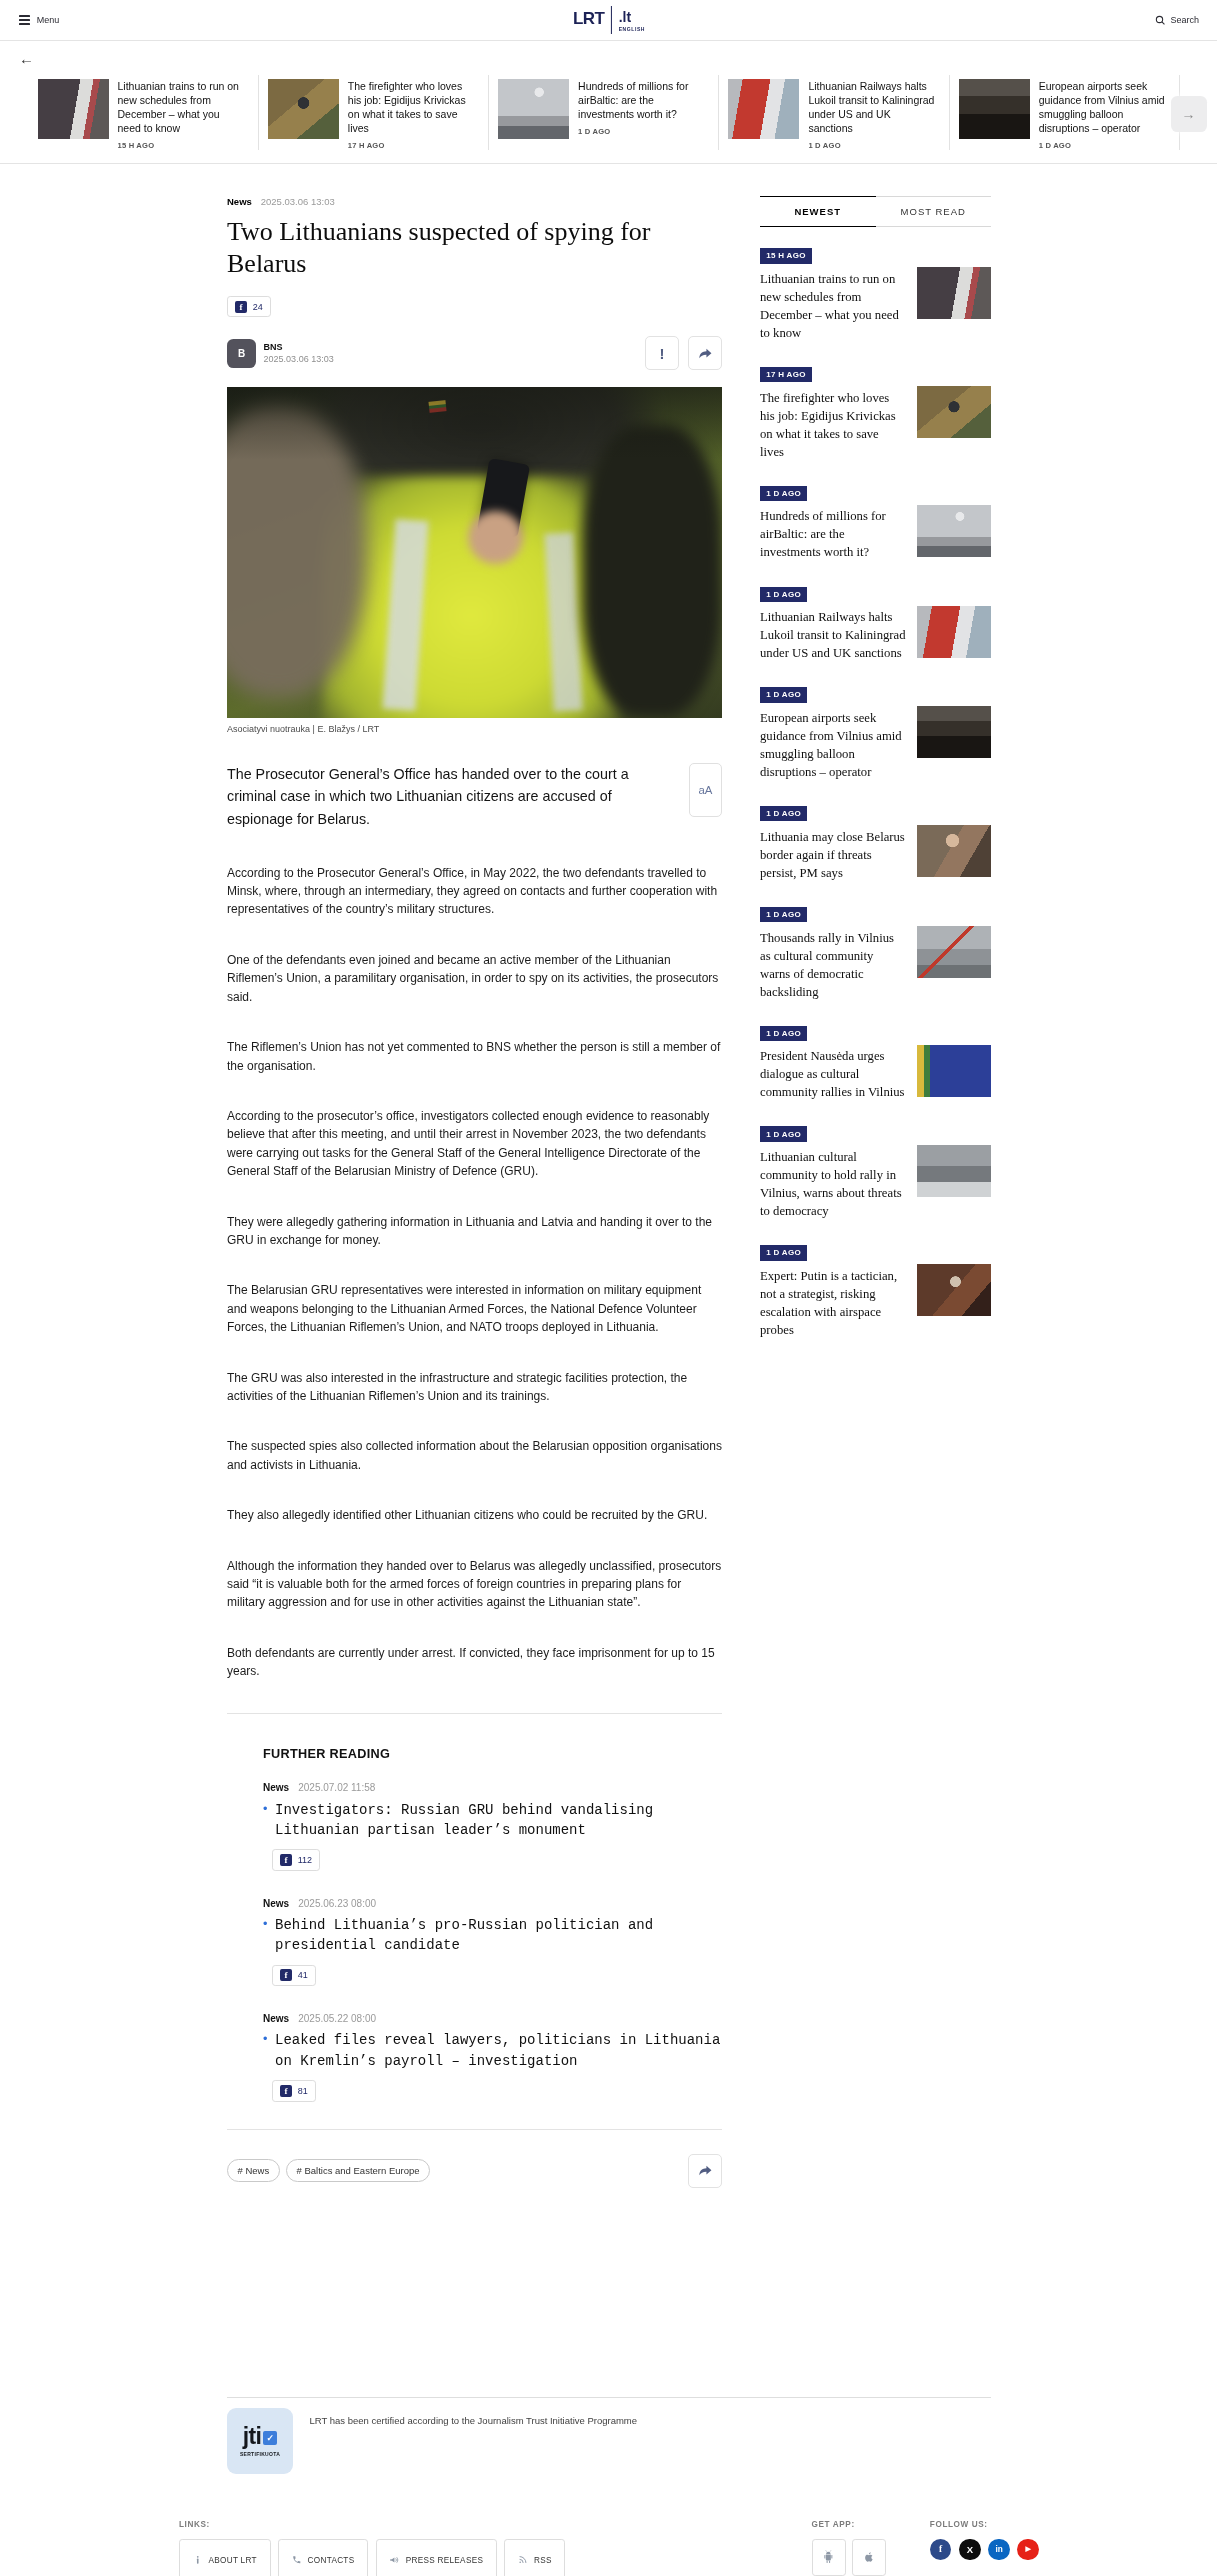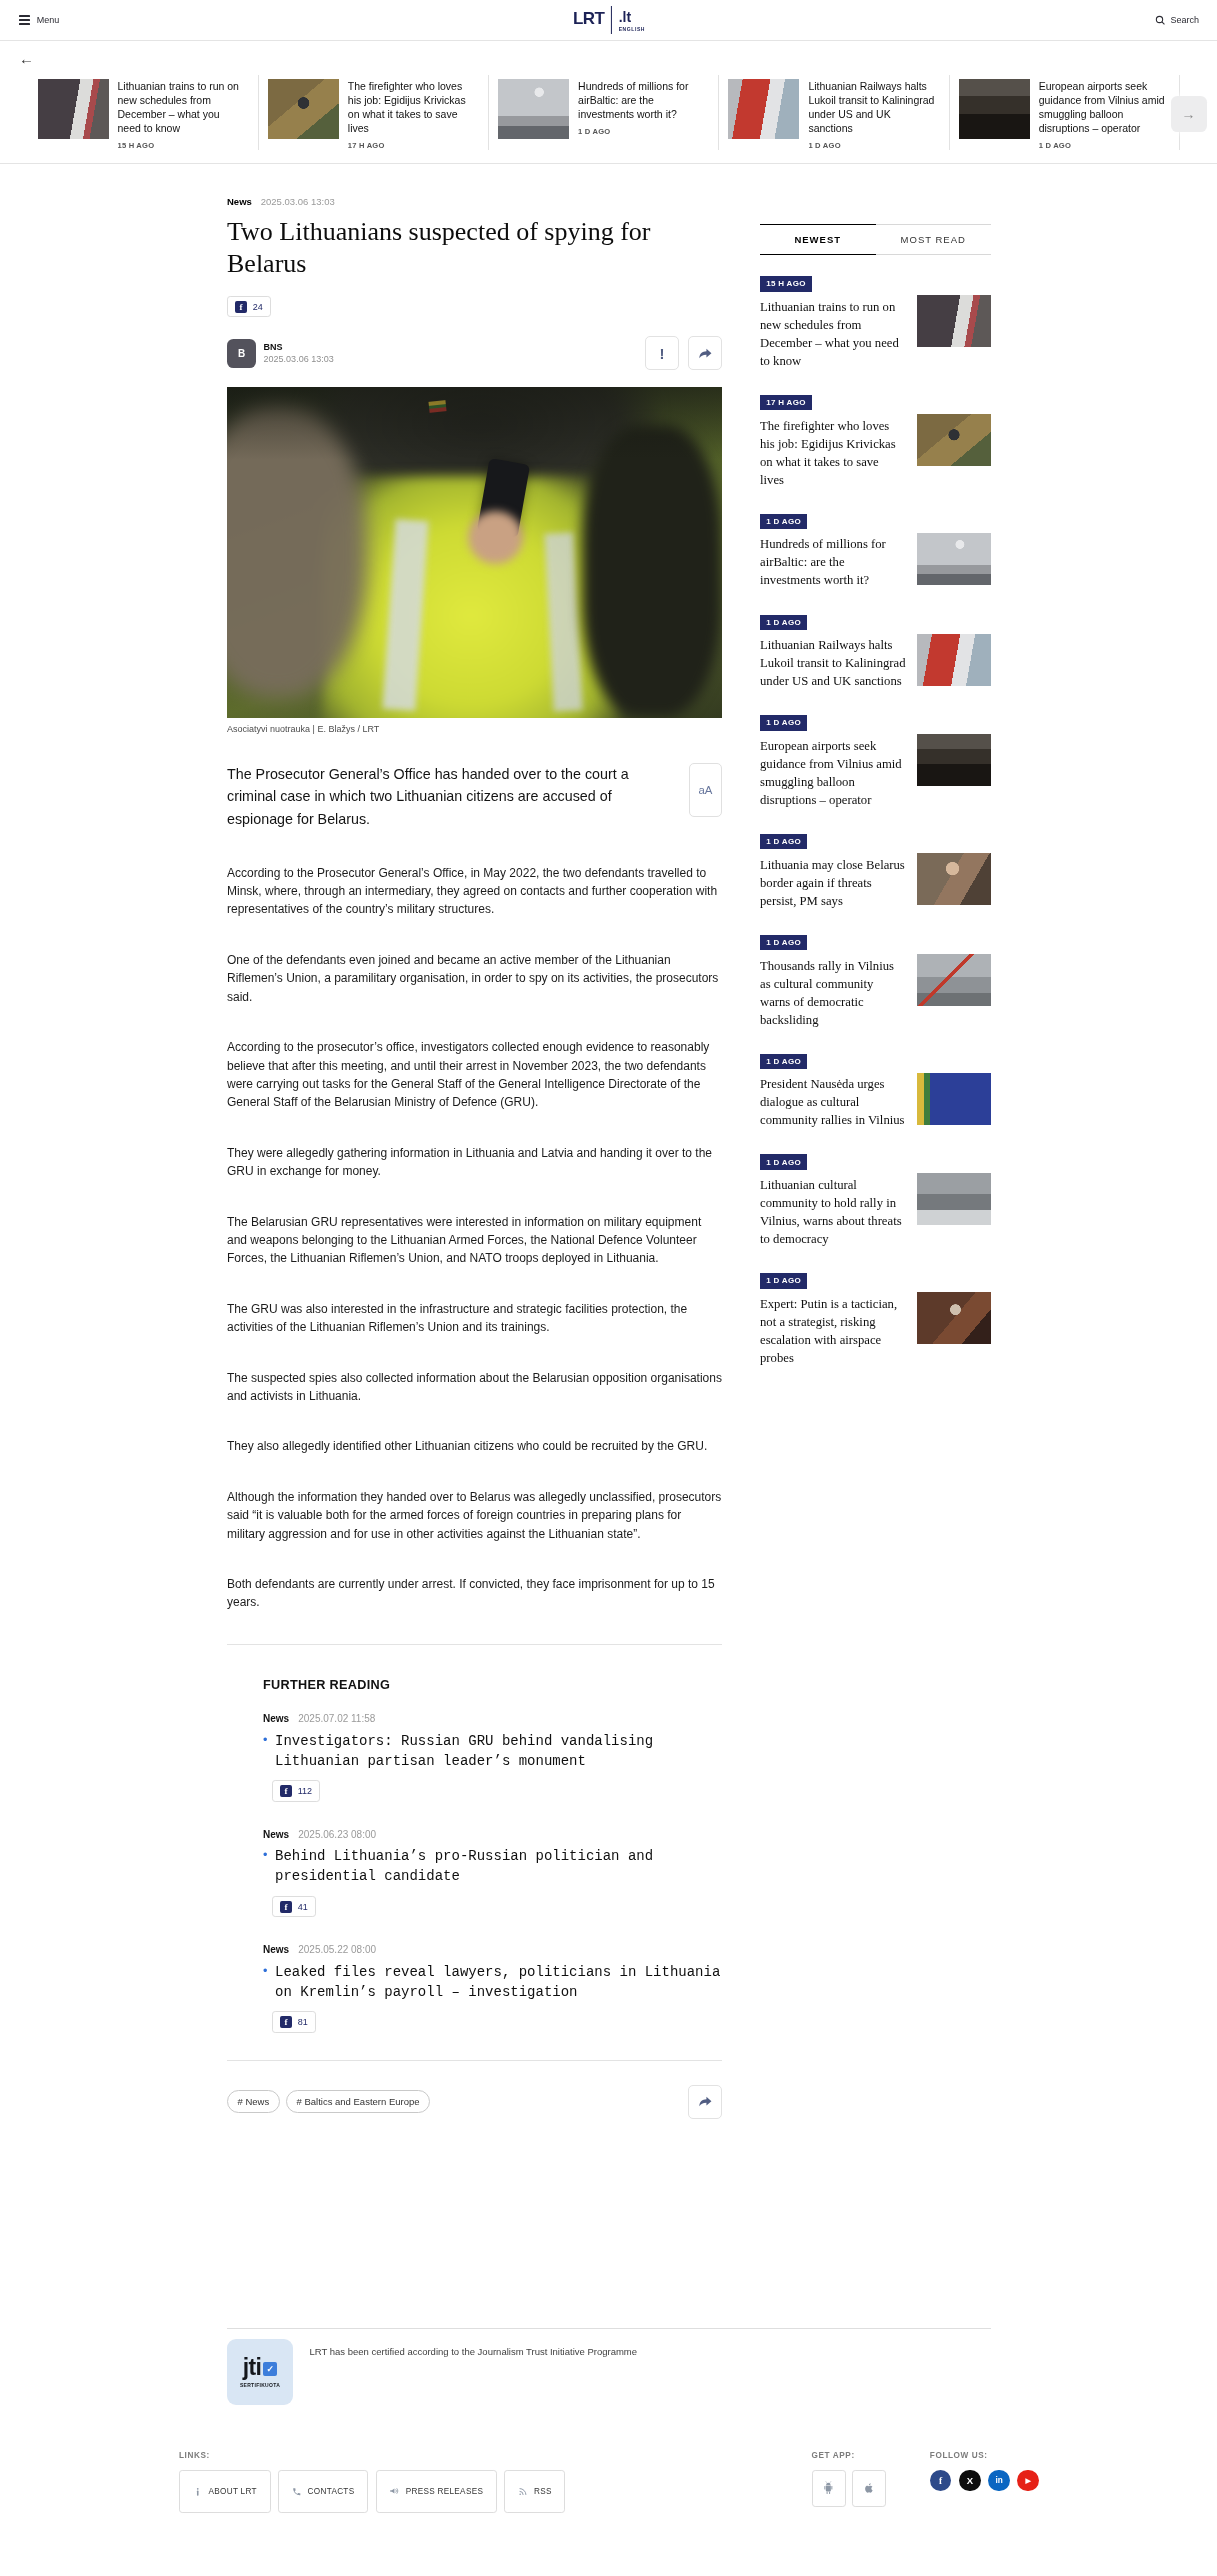--- a/index.html
+++ b/index.html
@@ -90,21 +90,21 @@
   .fr-item .fb-pill { margin:9px 0 0 9px; }
 
   
   .tags-row { display:flex; align-items:center; margin-top:24px; }
   .tags { display:flex; gap:6.3px; }
   .tag { border:0.6px solid #c9c9c9; border-radius:12px; padding:5px 9.5px; font-size:9.5px; color:#333; background:#fff; cursor:pointer; }
   .tags-row .sq-btn { margin-left:auto; }
 
   
   .tabs { display:flex; }
-  .tab { flex:1; text-align:center; padding:9.5px 0 8.2px; font-size:9.5px; letter-spacing:1px; cursor:pointer;margin-top:28px; }
+  .tab { flex:1; text-align:center; padding:9.5px 0 8.2px; font-size:9.5px; letter-spacing:1px; cursor:pointer; }
   .tab.active { font-weight:bold; color:#000; border-top:1.3px solid #000; border-bottom:1.3px solid #000; }
   .tab.inactive { color:#333; border-top:0.6px solid #d8d8d8; border-bottom:0.6px solid #d8d8d8; }
   .side-list { margin-top:21.6px; }
   .side-item { display:flex; gap:11.4px; margin-bottom:25px; cursor:pointer; }
   .side-text { flex:1 1 auto; }
   .time-badge { display:inline-block; background:#222a68; color:#fff; font-size:8px; font-weight:bold; letter-spacing:0.3px; padding:3.2px 6.3px; margin-bottom:6.3px; }
   .side-title { font-family:"Liberation Serif", serif; font-size:12.7px; line-height:1.42; color:#0f0f0f; }
   .side-thumb { width:74px; height:52px; flex:0 0 auto; margin-top:19px; }
 
   
@@ -269,20 +269,21 @@
       <div class="caption">Asociatyvi nuotrauka | E. Blažys / LRT</div>
 
       <div class="lead-wrap">
         <p class="lead">The Prosecutor General’s Office has handed over to the court a criminal case in which two Lithuanian citizens are accused of espionage for Belarus.</p>
         <div class="font-btn">aA</div>
       </div>
 
       <div class="body-copy">
         <p>According to the Prosecutor General’s Office, in May 2022, the two defendants travelled to Minsk, where, through an intermediary, they agreed on contacts and further cooperation with representatives of the country’s military structures.</p>
         <p>One of the defendants even joined and became an active member of the Lithuanian Riflemen’s Union, a paramilitary organisation, in order to spy on its activities, the prosecutors said.</p>
+        <p>The Riflemen’s Union has not yet commented to BNS whether the person is still a member of the organisation.</p>
         <p>According to the prosecutor’s office, investigators collected enough evidence to reasonably believe that after this meeting, and until their arrest in November 2023, the two defendants were carrying out tasks for the General Staff of the General Intelligence Directorate of the General Staff of the Belarusian Ministry of Defence (GRU).</p>
         <p>They were allegedly gathering information in Lithuania and Latvia and handing it over to the GRU in exchange for money.</p>
         <p>The Belarusian GRU representatives were interested in information on military equipment and weapons belonging to the Lithuanian Armed Forces, the National Defence Volunteer Forces, the Lithuanian Riflemen’s Union, and NATO troops deployed in Lithuania.</p>
         <p>The GRU was also interested in the infrastructure and strategic facilities protection, the activities of the Lithuanian Riflemen’s Union and its trainings.</p>
         <p>The suspected spies also collected information about the Belarusian opposition organisations and activists in Lithuania.</p>
         <p>They also allegedly identified other Lithuanian citizens who could be recruited by the GRU.</p>
         <p>Although the information they handed over to Belarus was allegedly unclassified, prosecutors said “it is valuable both for the armed forces of foreign countries in preparing plans for military aggression and for use in other activities against the Lithuanian state”.</p>
         <p>Both defendants are currently under arrest. If convicted, they face imprisonment for up to 15 years.</p>
       </div>
 

